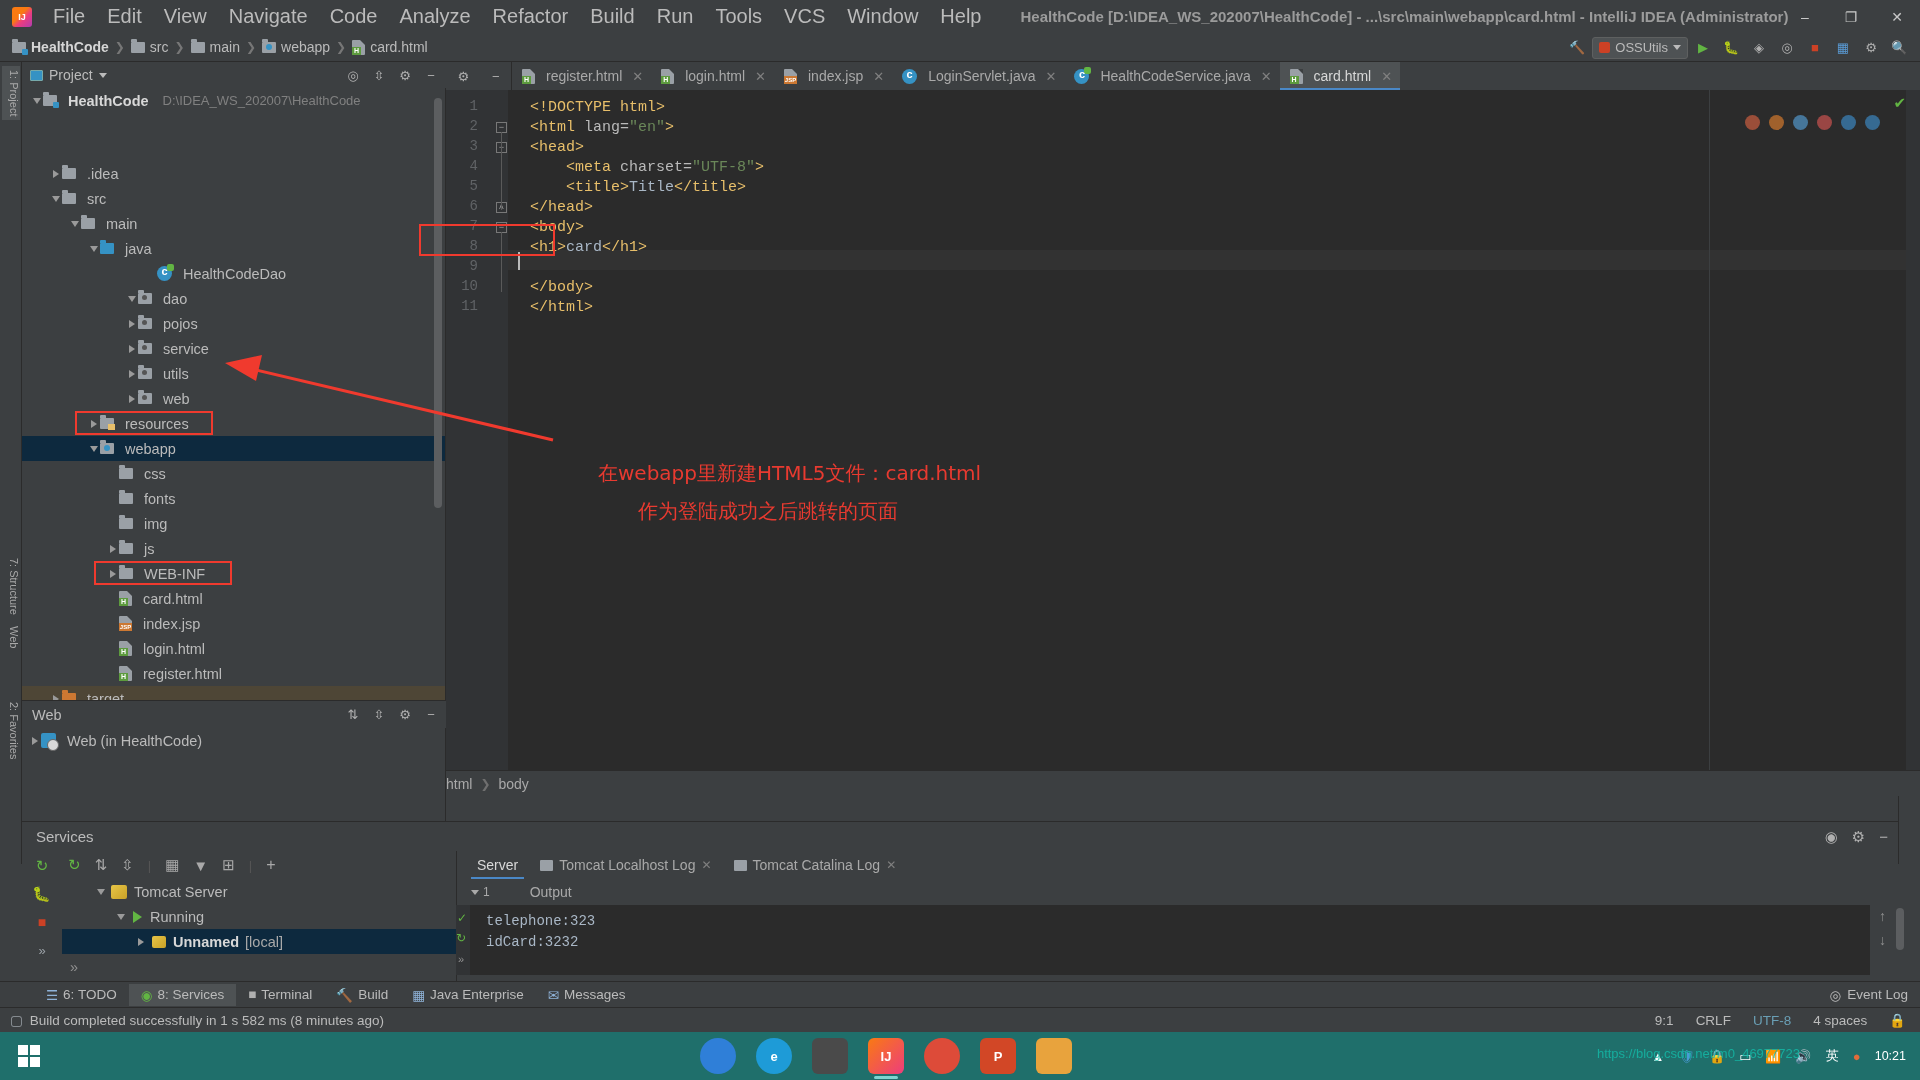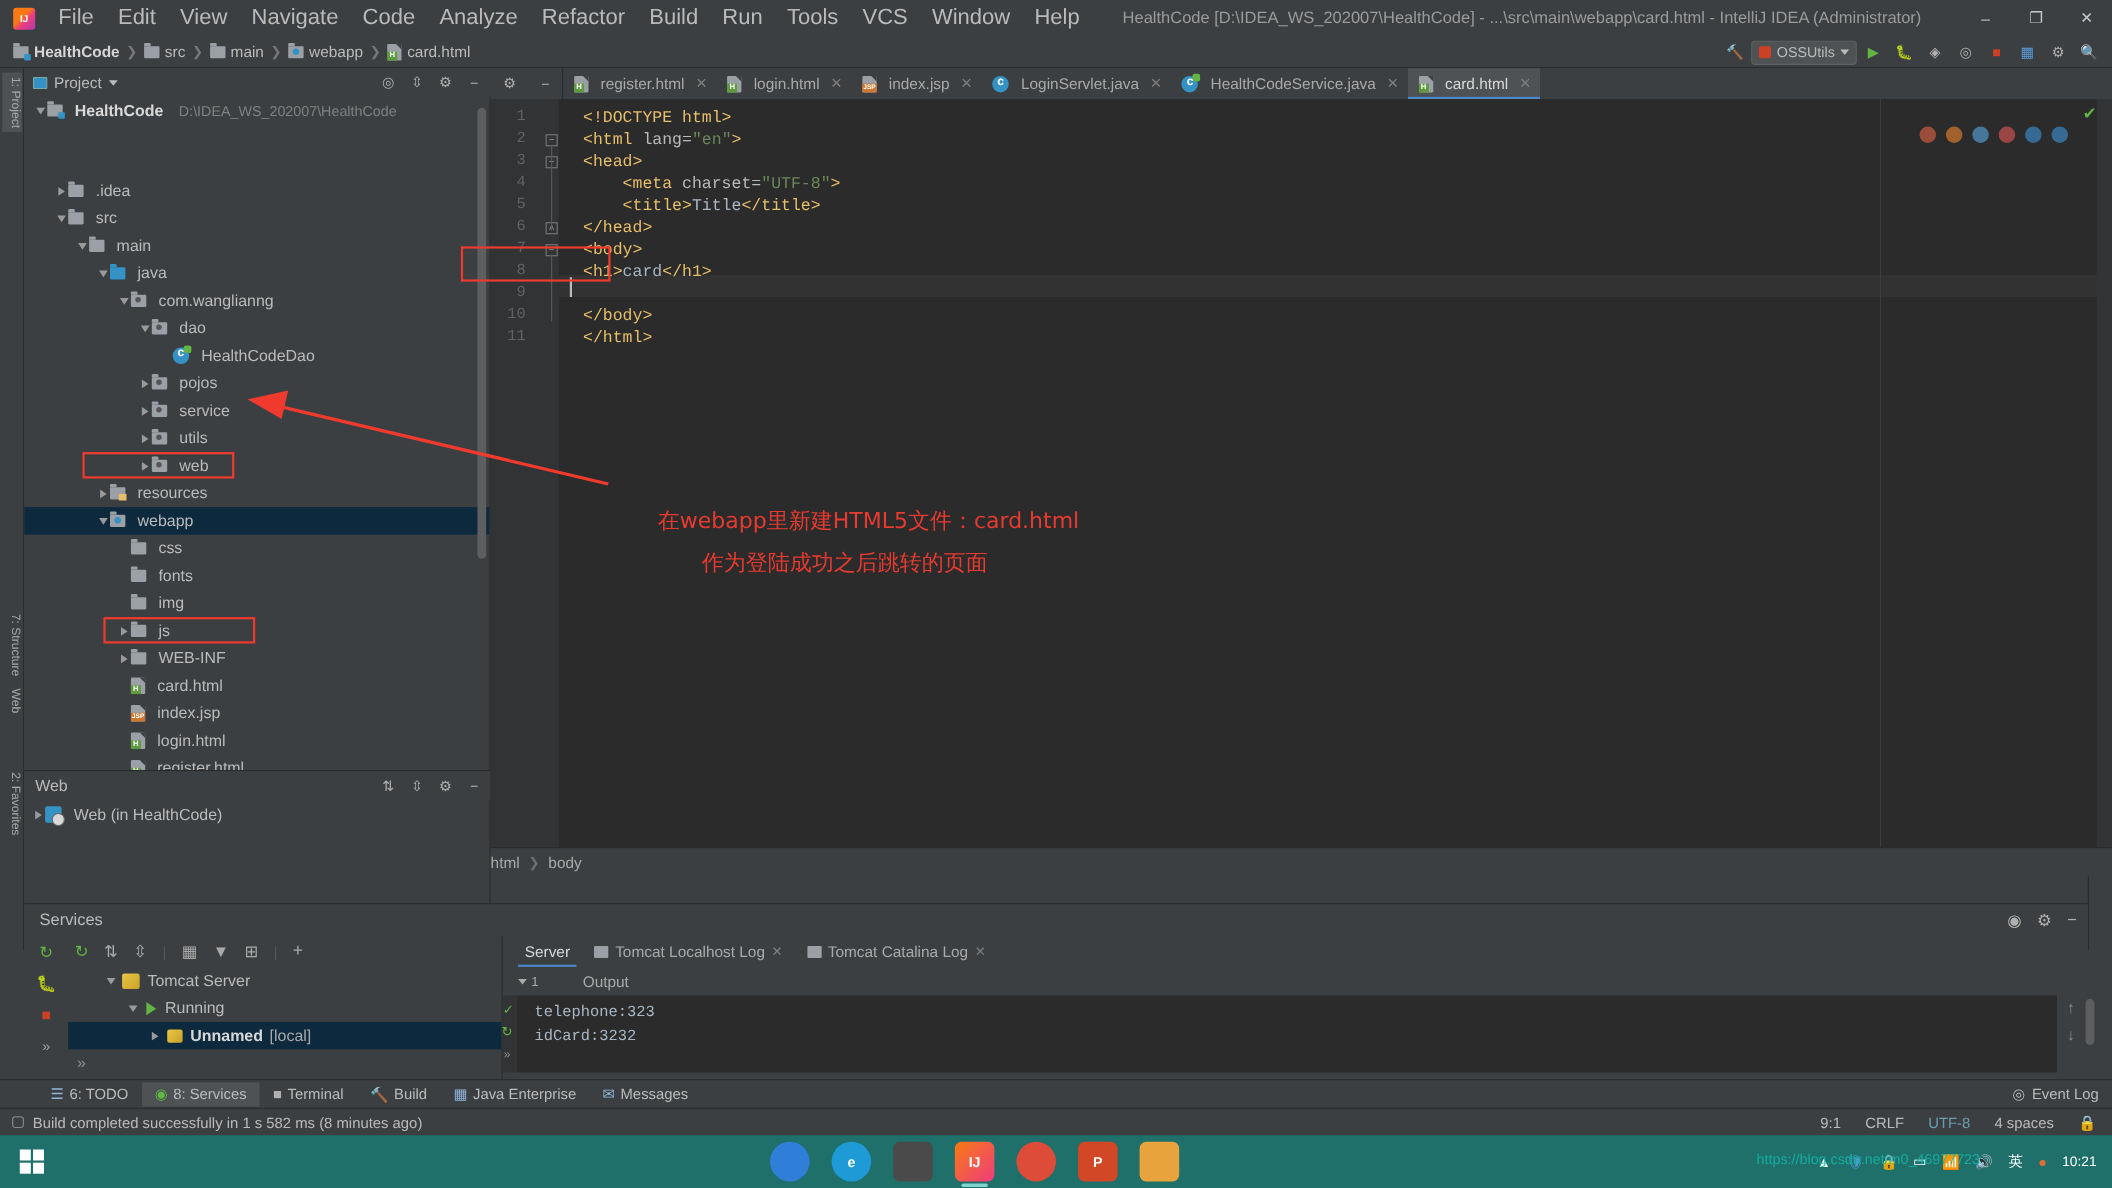--- a/index.html
+++ b/index.html
@@ -26,21 +26,21 @@
     content: "IJ"; position: absolute; left: 0; top: 0; width: 100%; height: 100%;
     color: #fff; font-size: 9px; font-weight: bold;
     display: flex; align-items: center; justify-content: center;
   }
   .menubar { display: flex; align-items: center; gap: 0px; }
   .menubar .mi {
     color: #bbbbbb; font-size: 20px; padding: 3px 11px; cursor: default;
     white-space: nowrap;
   }
   .win-title {
-    color: #9b9b9b; font-size: 15px; margin-left: 28px; white-space: nowrap;
+    color: #9b9b9b; font-size: 15px; margin-left: 28px; white-space: nowrap; font-weight: bold;
   }
   .win-btns { position: absolute; right: 0; top: 0; height: 33px; display: flex; }
   .win-btn {
     width: 46px; height: 33px; display: flex; align-items: center; justify-content: center;
     color: #c8c8c8; font-size: 14px;
   }
 
   
   .navbar {
     position: absolute; left: 0; top: 33px; width: 1920px; height: 29px;
@@ -426,43 +426,34 @@
       </div>
       <div class="trow" style="padding-left: 65px;">
         <span class="tarrow open">
           <i></i>
         </span>
         <span class="tlabel">
           <span class="ic ic-folder src"></span>
           <span class="tname">java</span>
         </span>
       </div>
-      <div class="trow" style="padding-left: 84px;">
-        <span class="tarrow open">
-          <i></i>
-        </span>
-        <span class="tlabel">
-          <span class="ic ic-folder pkg"></span>
-          <span class="tname">com.wanglianng</span>
+      <div class="trow" style="padding-left: 122px;">
+        <span class="tarrow"></span>
+        <span class="tlabel">
+          <span class="ic ic-java iface"></span>
+          <span class="tname">HealthCodeDao</span>
         </span>
       </div>
       <div class="trow" style="padding-left: 103px;">
         <span class="tarrow open">
           <i></i>
         </span>
         <span class="tlabel">
           <span class="ic ic-folder pkg"></span>
           <span class="tname">dao</span>
-        </span>
-      </div>
-      <div class="trow" style="padding-left: 122px;">
-        <span class="tarrow"></span>
-        <span class="tlabel">
-          <span class="ic ic-java iface"></span>
-          <span class="tname">HealthCodeDao</span>
         </span>
       </div>
       <div class="trow" style="padding-left: 103px;">
         <span class="tarrow">
           <i></i>
         </span>
         <span class="tlabel">
           <span class="ic ic-folder pkg"></span>
           <span class="tname">pojos</span>
         </span>

